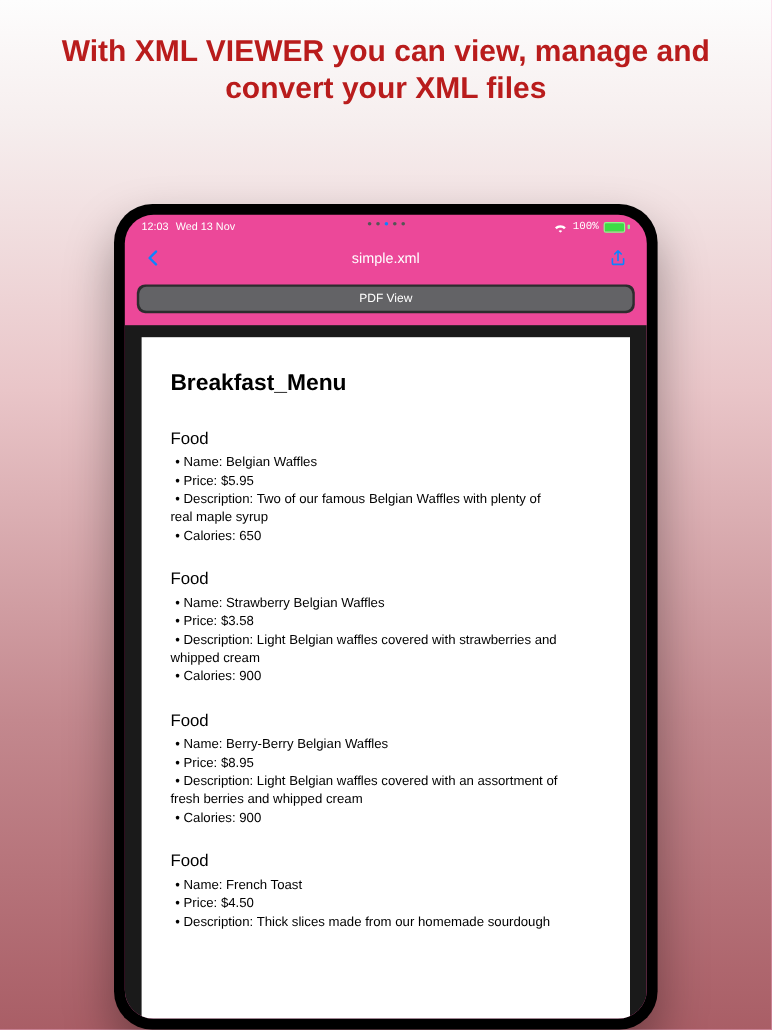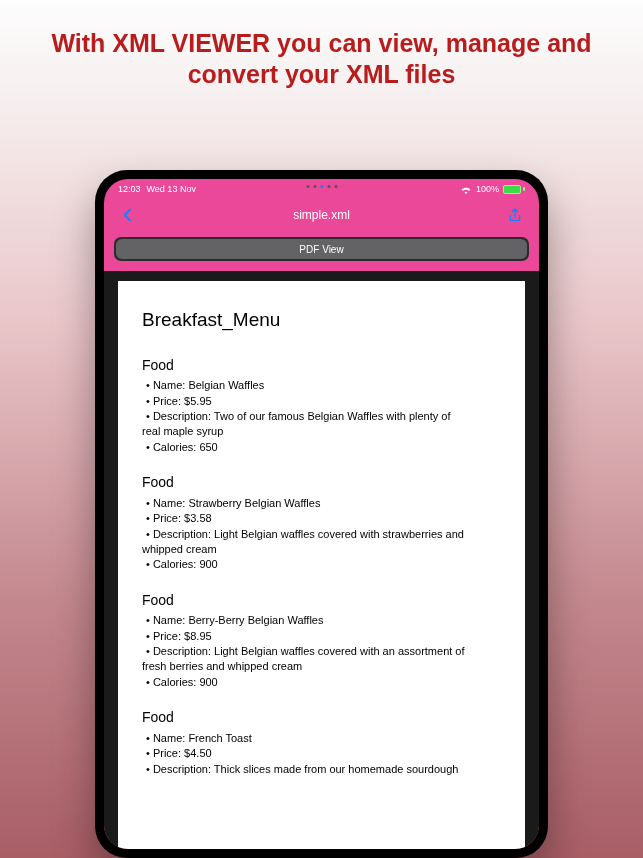--- a/index.html
+++ b/index.html
@@ -48,21 +48,21 @@
     height: 20px;
     display: flex;
     align-items: center;
     justify-content: space-between;
     padding: 0 14px;
     font-size: 9px;
     color: #fff;
     font-weight: 500;
   }
   .status-left { display: flex; gap: 6px; }
-  .status-right { display: flex; gap: 4px; align-items: center; }
+  .status-right { display: flex; gap: 4px; align-items: center; font-family: Liberation Mono, monospace; }
   .wifi-icon svg { width: 12px; height: 9px; display:block; }
   .battery { display:flex; align-items:center; gap:2px; }
   .battery-body {
     width: 18px; height: 9px; border:1px solid #8f8; border-radius:2px; position:relative;
     background: linear-gradient(to right,#3ddc46 0%,#3ddc46 100%);
   }
   .battery-tip { width:2px; height:4px; background:#8f8; border-radius:1px; }
 
   
   .mt-dots{
@@ -108,21 +108,21 @@
   }
   .page {
     background:#fff;
     height:100%;
     padding: 26px 24px 0 24px;
     color:#000;
     font-size: 11px;
     line-height:1.4;
     overflow:hidden;
   }
-  .doc-title { font-size:19px; font-weight:400; margin-bottom:22px; }
+  .doc-title { font-size:19px; font-weight:700; margin-bottom:22px; }
   .food-block { margin-bottom:18px; }
   .food-head { font-size:14px; font-weight:400; margin-bottom:3px; }
   .food-line { padding-left:4px; }
   .food-line::before { content:"• "; }
   .food-cont { padding-left:0; } 
 
 </style>
 </head>
 <body>
 

